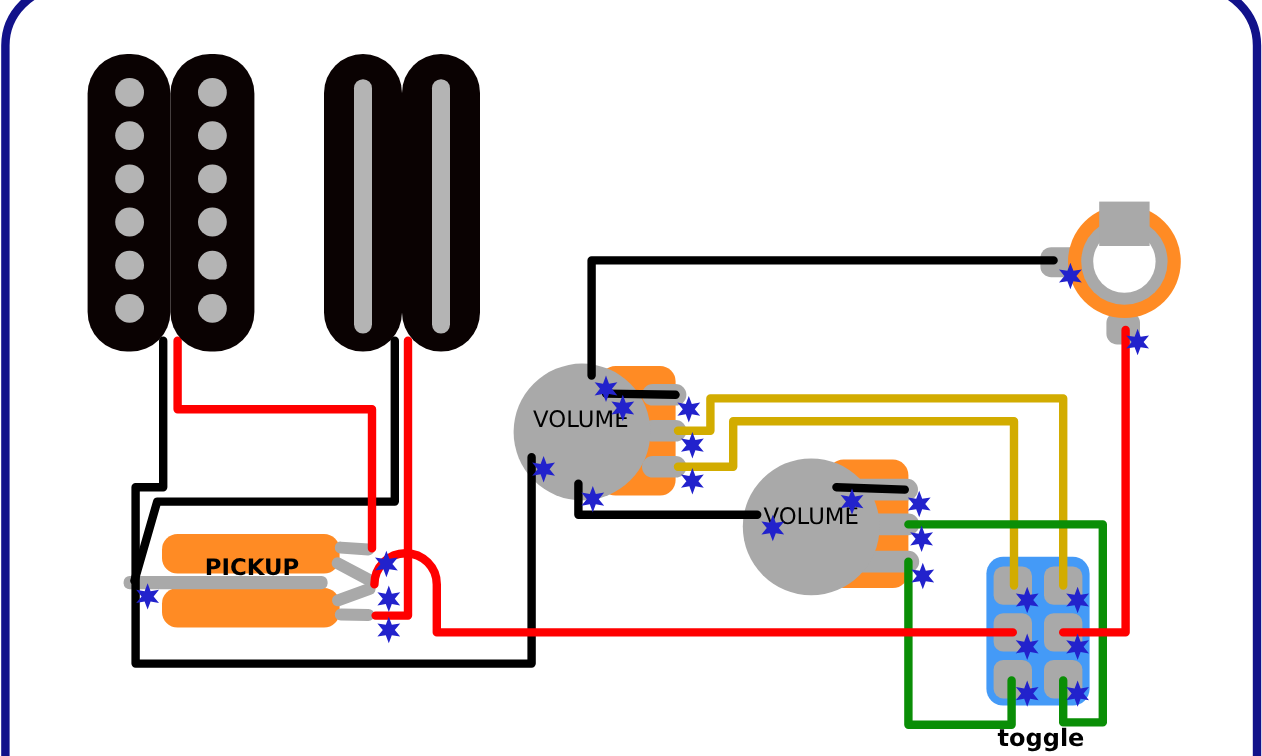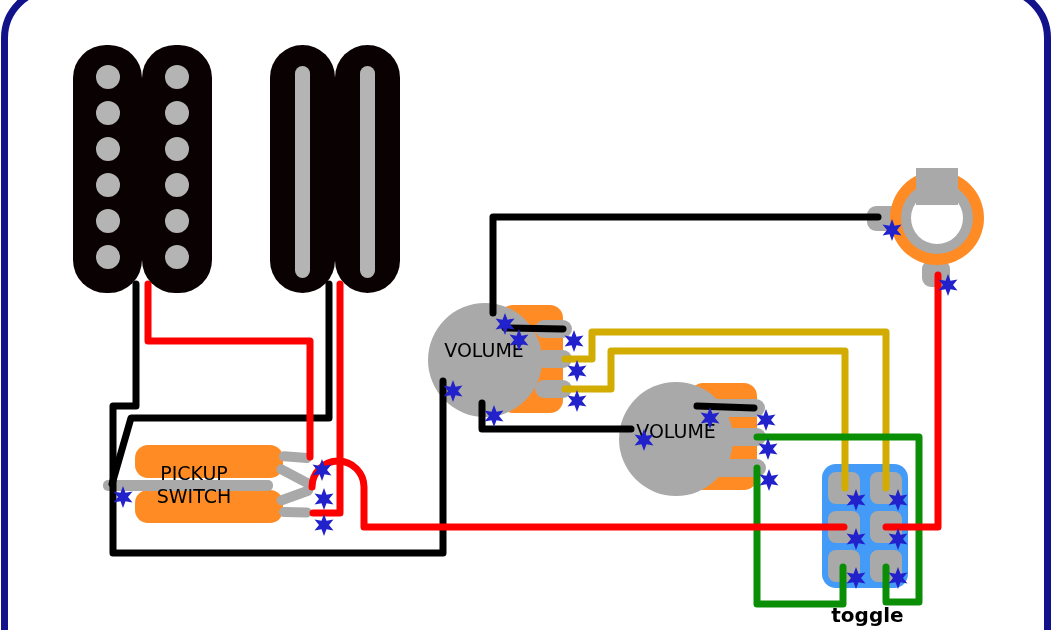--- a/index.html
+++ b/index.html
@@ -48,23 +48,22 @@
   <div class="frame"></div>
 
   <div class="comp">
     <div class="orangebox" style="left:135px;top:445px;width:148px;height:33px;"></div>
     <div class="orangebox" style="left:135px;top:490px;width:148px;height:33px;"></div>
     <div class="stub" style="left:103px;top:480px;width:170px;height:11px;"></div>
     <div class="stub" style="left:279px;top:451px;width:33px;transform:rotate(4deg);"></div>
     <div class="stub" style="left:277px;top:462px;width:40px;transform:rotate(28deg);"></div>
     <div class="stub" style="left:277px;top:497px;width:38px;transform:rotate(-20deg);"></div>
     <div class="stub" style="left:279px;top:507px;width:33px;transform:rotate(1deg);"></div>
-    <div class="swlabel" style="left:136px;top:462px;">
+    <div class="swlabel" style="left:152px;top:462px;font-weight:bold;">
       <div>PICKUP</div>
-      <div>SWITCH</div>
     </div>
   </div>
 
   <div class="comp">
     <div class="orangebox" style="left:500px;top:305px;width:63px;height:108px;"></div>
     <div class="lugbar" style="left:535px;top:320px;width:37px;"></div>
     <div class="lugbar" style="left:535px;top:350px;width:37px;"></div>
     <div class="lugbar" style="left:535px;top:380px;width:37px;"></div>
     <div class="potcircle" style="left:428px;top:303px;"></div>
     <div class="potlabel" style="left:424px;top:337px;">

